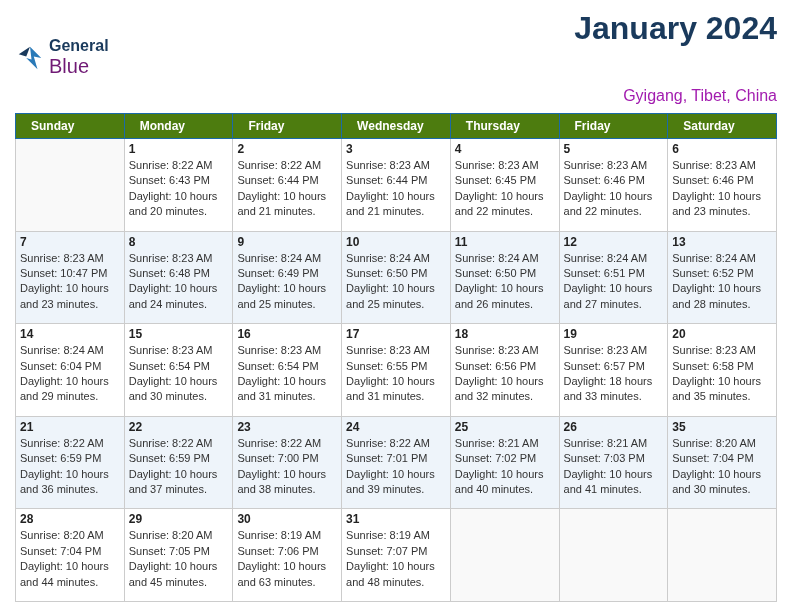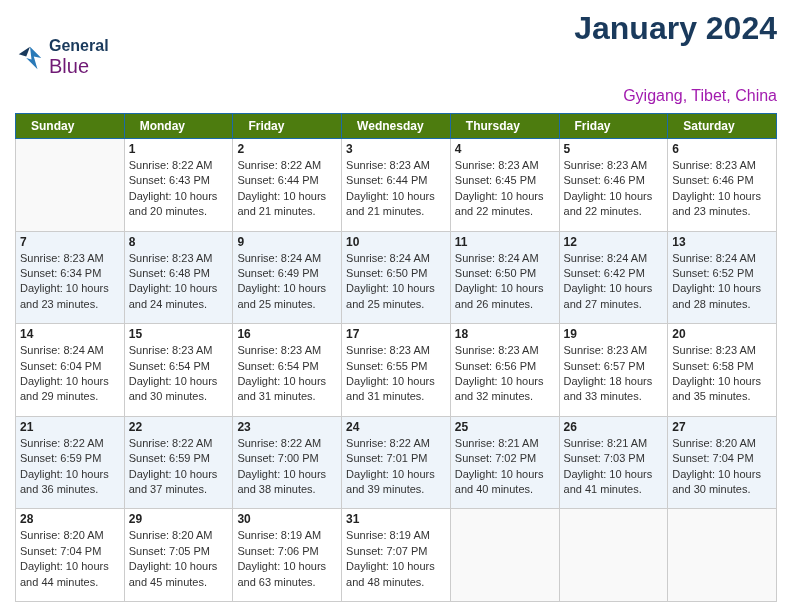--- a/index.html
+++ b/index.html
@@ -167,21 +167,21 @@
               <div>Sunset: 6:46 PM</div>
               <div>Daylight: 10 hours and 23 minutes.</div>
             </div>
           </td>
         </tr>
         <tr class="alt-row">
           <td>
             <div class="day-number">7</div>
             <div class="day-info">
               <div>Sunrise: 8:23 AM</div>
-              <div>Sunset: 6:34 PM</div>
+              <div>Sunset: 10:47 PM</div>
               <div>Daylight: 10 hours and 23 minutes.</div>
             </div>
           </td>
           <td>
             <div class="day-number">8</div>
             <div class="day-info">
               <div>Sunrise: 8:23 AM</div>
               <div>Sunset: 6:48 PM</div>
               <div>Daylight: 10 hours and 24 minutes.</div>
             </div>
@@ -207,21 +207,21 @@
             <div class="day-info">
               <div>Sunrise: 8:24 AM</div>
               <div>Sunset: 6:50 PM</div>
               <div>Daylight: 10 hours and 26 minutes.</div>
             </div>
           </td>
           <td>
             <div class="day-number">12</div>
             <div class="day-info">
               <div>Sunrise: 8:24 AM</div>
-              <div>Sunset: 6:42 PM</div>
+              <div>Sunset: 6:51 PM</div>
               <div>Daylight: 10 hours and 27 minutes.</div>
             </div>
           </td>
           <td>
             <div class="day-number">13</div>
             <div class="day-info">
               <div>Sunrise: 8:24 AM</div>
               <div>Sunset: 6:52 PM</div>
               <div>Daylight: 10 hours and 28 minutes.</div>
             </div>
@@ -328,21 +328,21 @@
           </td>
           <td>
             <div class="day-number">26</div>
             <div class="day-info">
               <div>Sunrise: 8:21 AM</div>
               <div>Sunset: 7:03 PM</div>
               <div>Daylight: 10 hours and 41 minutes.</div>
             </div>
           </td>
           <td>
-            <div class="day-number">27</div>
+            <div class="day-number">35</div>
             <div class="day-info">
               <div>Sunrise: 8:20 AM</div>
               <div>Sunset: 7:04 PM</div>
               <div>Daylight: 10 hours and 30 minutes.</div>
             </div>
           </td>
         </tr>
         <tr>
           <td>
             <div class="day-number">28</div>

